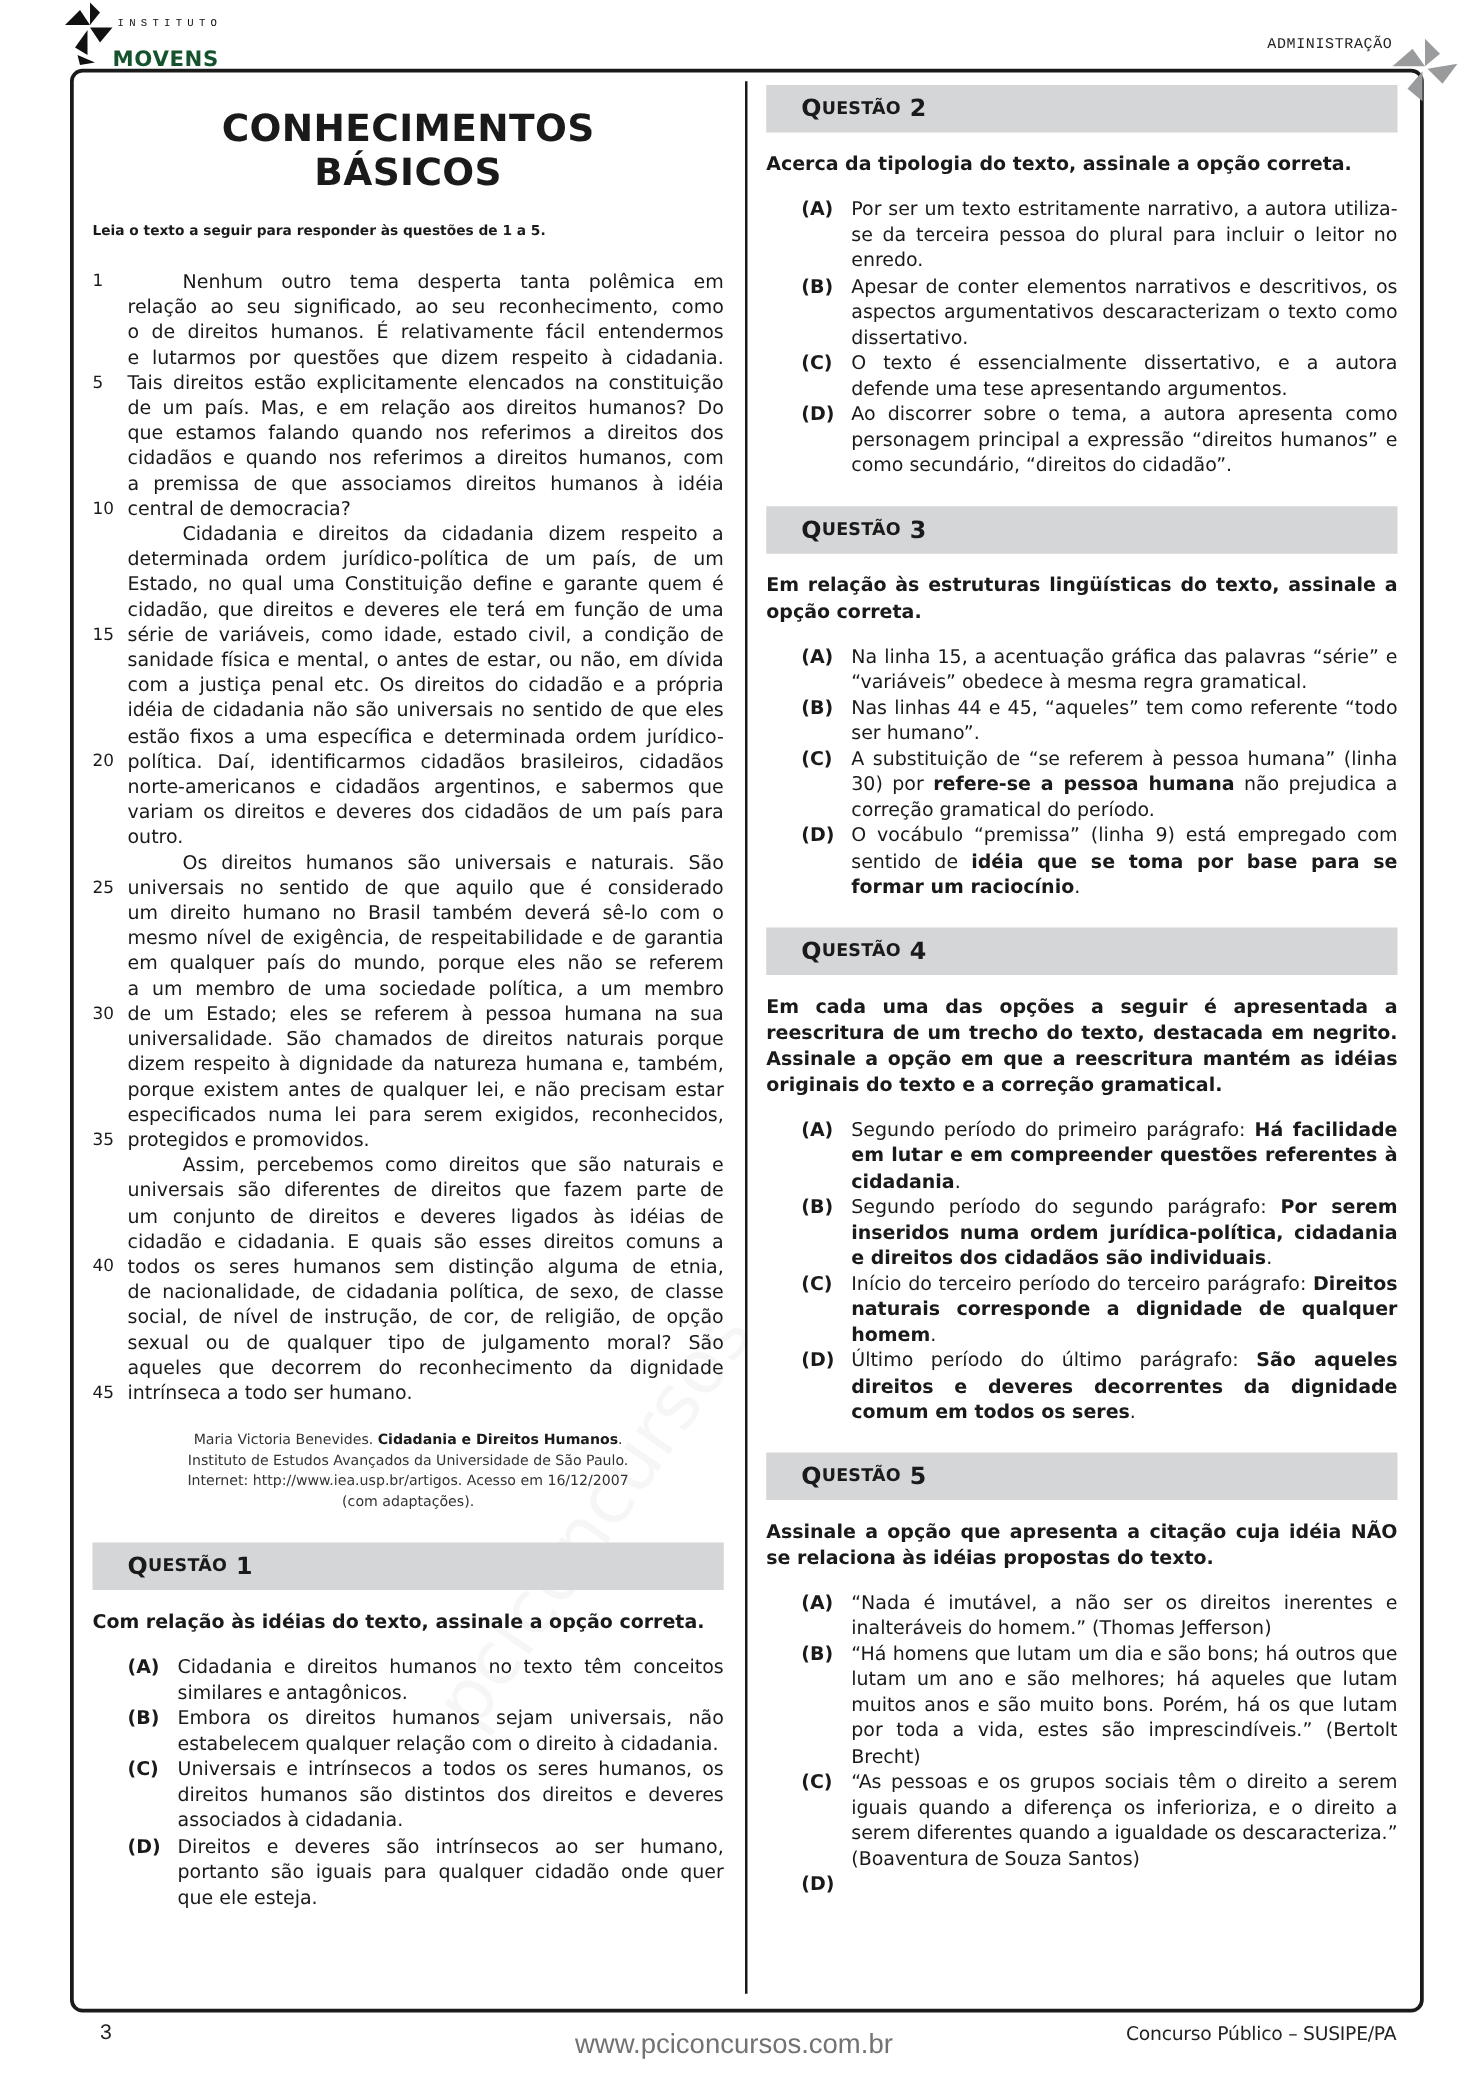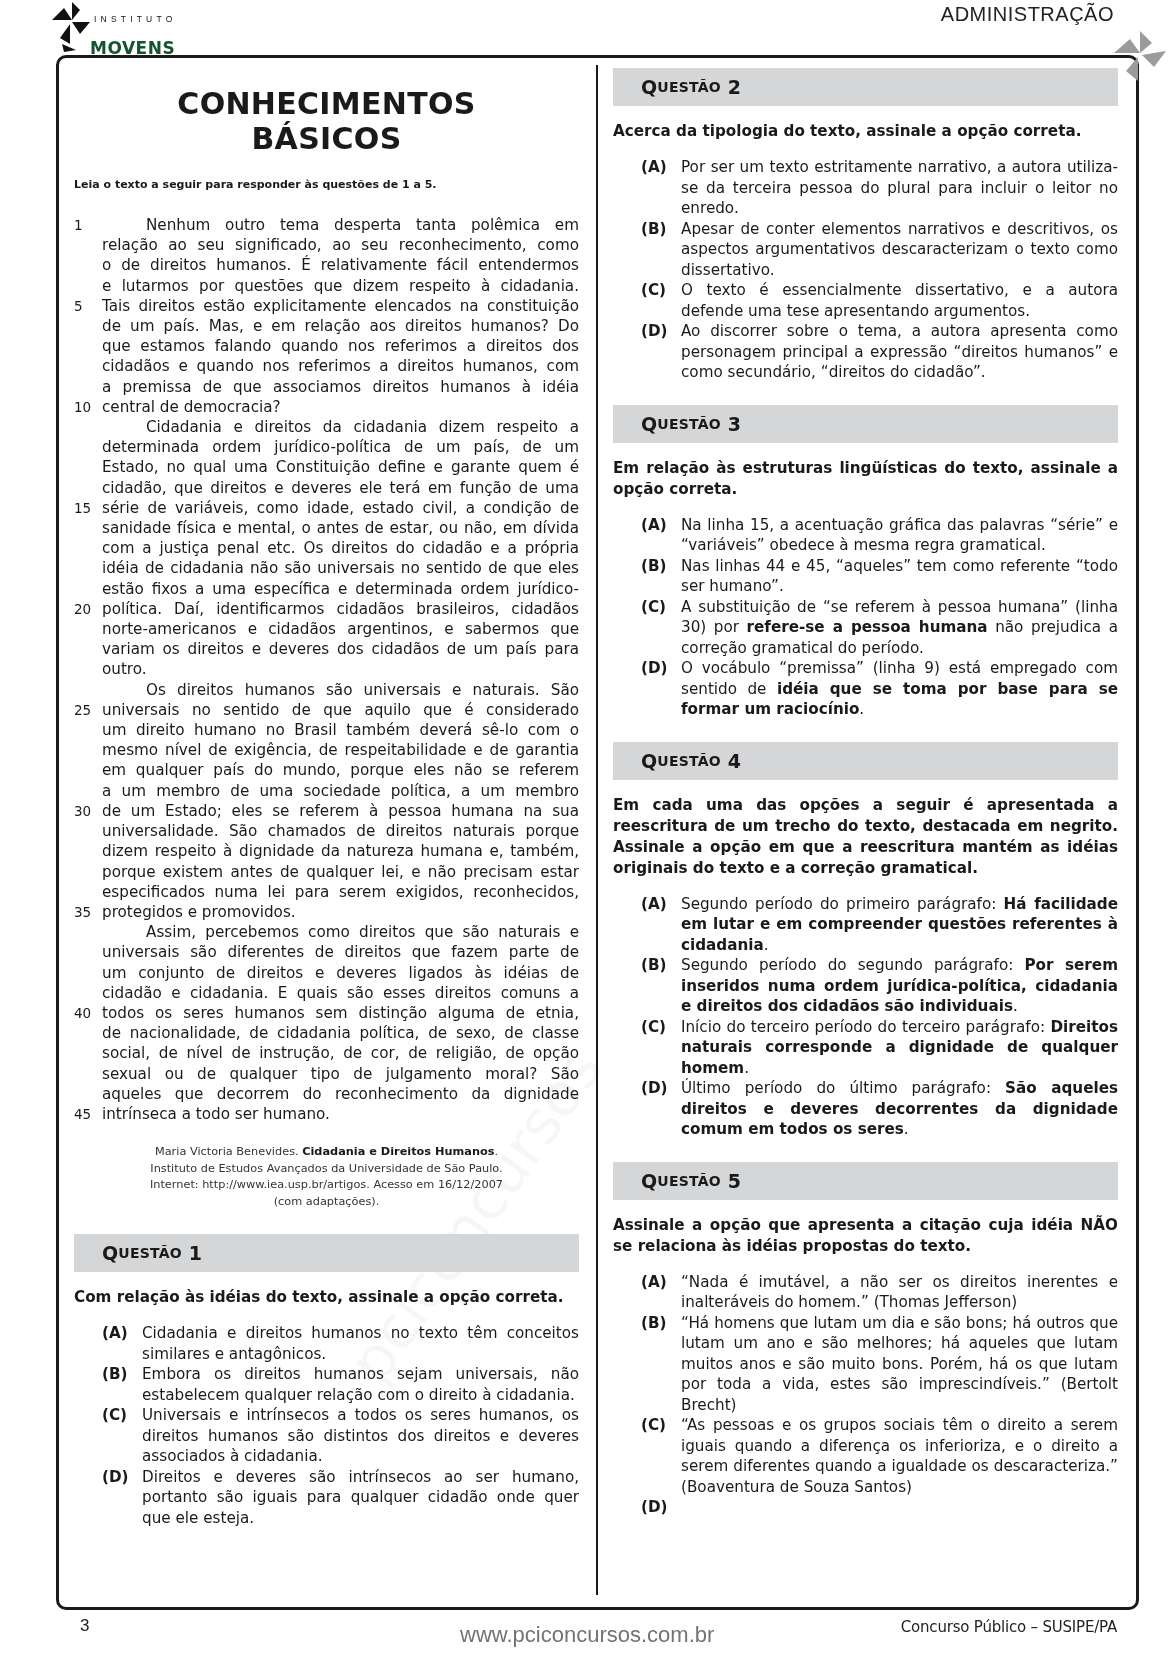--- a/index.html
+++ b/index.html
@@ -1,24 +1,24 @@
 <!DOCTYPE html>
 <html><head>
 <meta charset="utf-8">
 <style>
   * { margin: 0; padding: 0; box-sizing: border-box; }
   html, body { width: 1169px; height: 1660px; background: #ffffff; overflow: hidden; }
   body { position: relative; font-family: "DejaVu Sans", "Liberation Sans", sans-serif; color: #1a1a1a; }
 
   .logo { position: absolute; left: 50px; top: 0; width: 140px; height: 56px; }
   .logo svg { position: absolute; left: 0; top: 0; }
-  .logo-top { position: absolute; left: 44px; top: 14px; font-size: 8.5px; letter-spacing: 4.2px; font-family: Liberation Sans, sans-serif; color: #111; }
+  .logo-top { position: absolute; left: 44px; top: 14px; font-size: 8.5px; letter-spacing: 4.2px; font-family: Liberation Mono, monospace; color: #111; }
   .logo-bottom { position: absolute; left: 40px; top: 22px; font-size: 17px; font-weight: bold; letter-spacing: 0.5px; color: #14532d; font-family: "DejaVu Sans", sans-serif; margin-top: 16px; }
 
-  .area-label { position: absolute; right: 55px; top: 3px; font-size: 20px; font-family: Liberation Sans, sans-serif; color: #222; letter-spacing: 0.5px; }
+  .area-label { position: absolute; right: 55px; top: 28px; font-size: 12px; font-family: Liberation Mono, monospace; color: #222; letter-spacing: 0.5px; }
 
   .frame { position: absolute; left: 56px; top: 55px; width: 1083px; height: 1555px; border: 3px solid #1a1a1a; border-radius: 10px; }
   .col-divider { position: absolute; left: 596px; top: 65px; width: 2px; height: 1530px; background: #1a1a1a; }
 
   .deco-right { position: absolute; left: 1110px; top: 25px; }
 
   .col-left { position: absolute; left: 74px; top: 86px; width: 505px; }
   .col-right { position: absolute; left: 613px; top: 68px; width: 505px; }
 
   .title { text-align: center; font-weight: bold; font-size: 30px; line-height: 35px; letter-spacing: 0.3px; color: #1a1a1a; }

